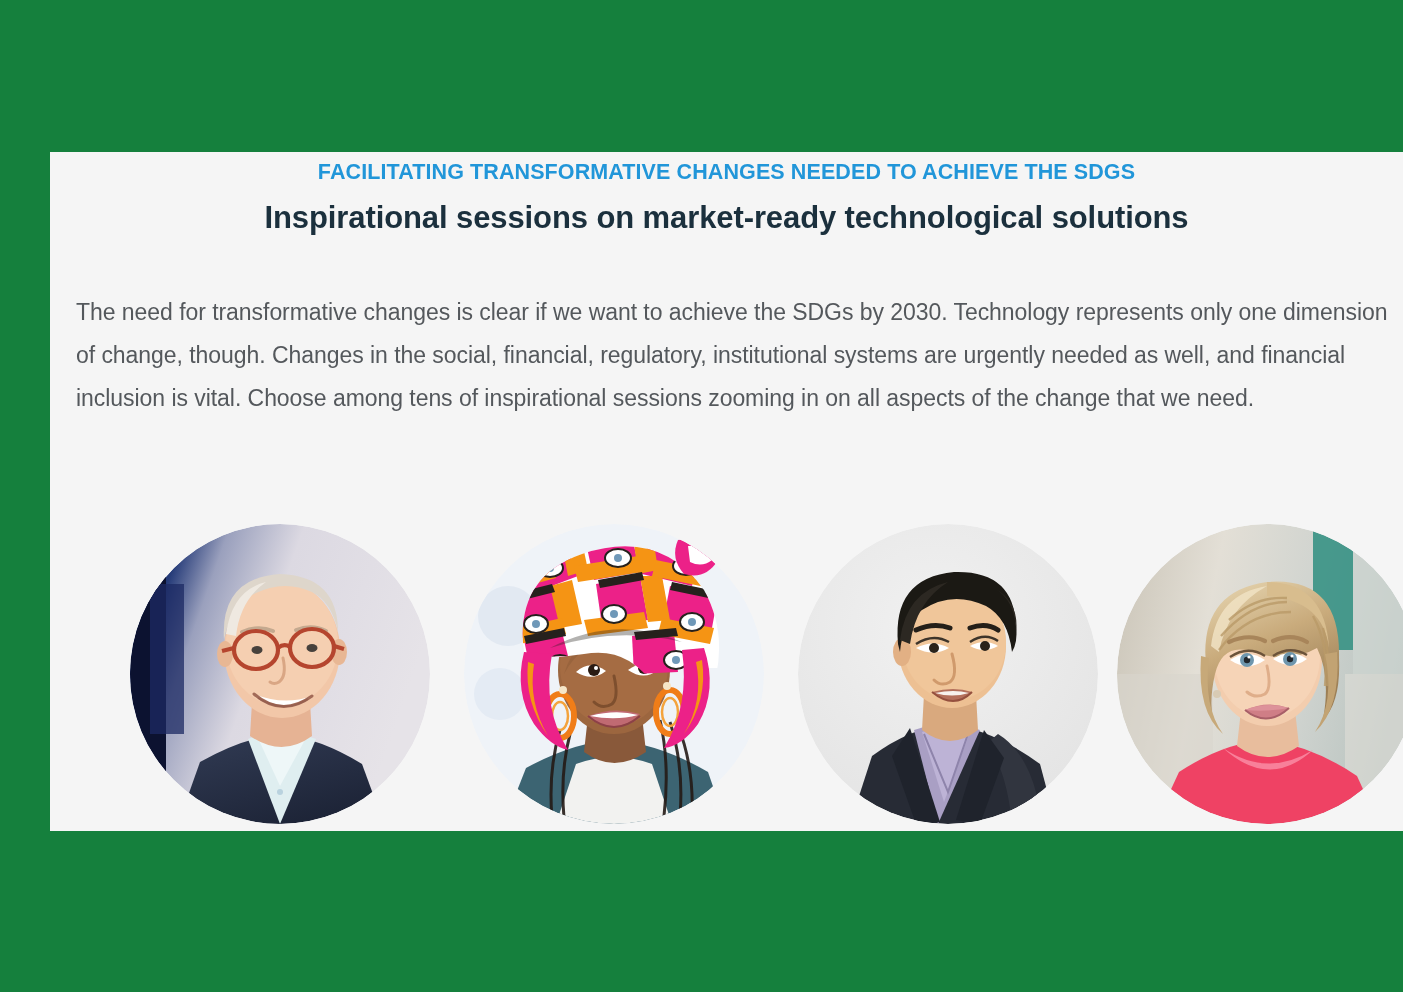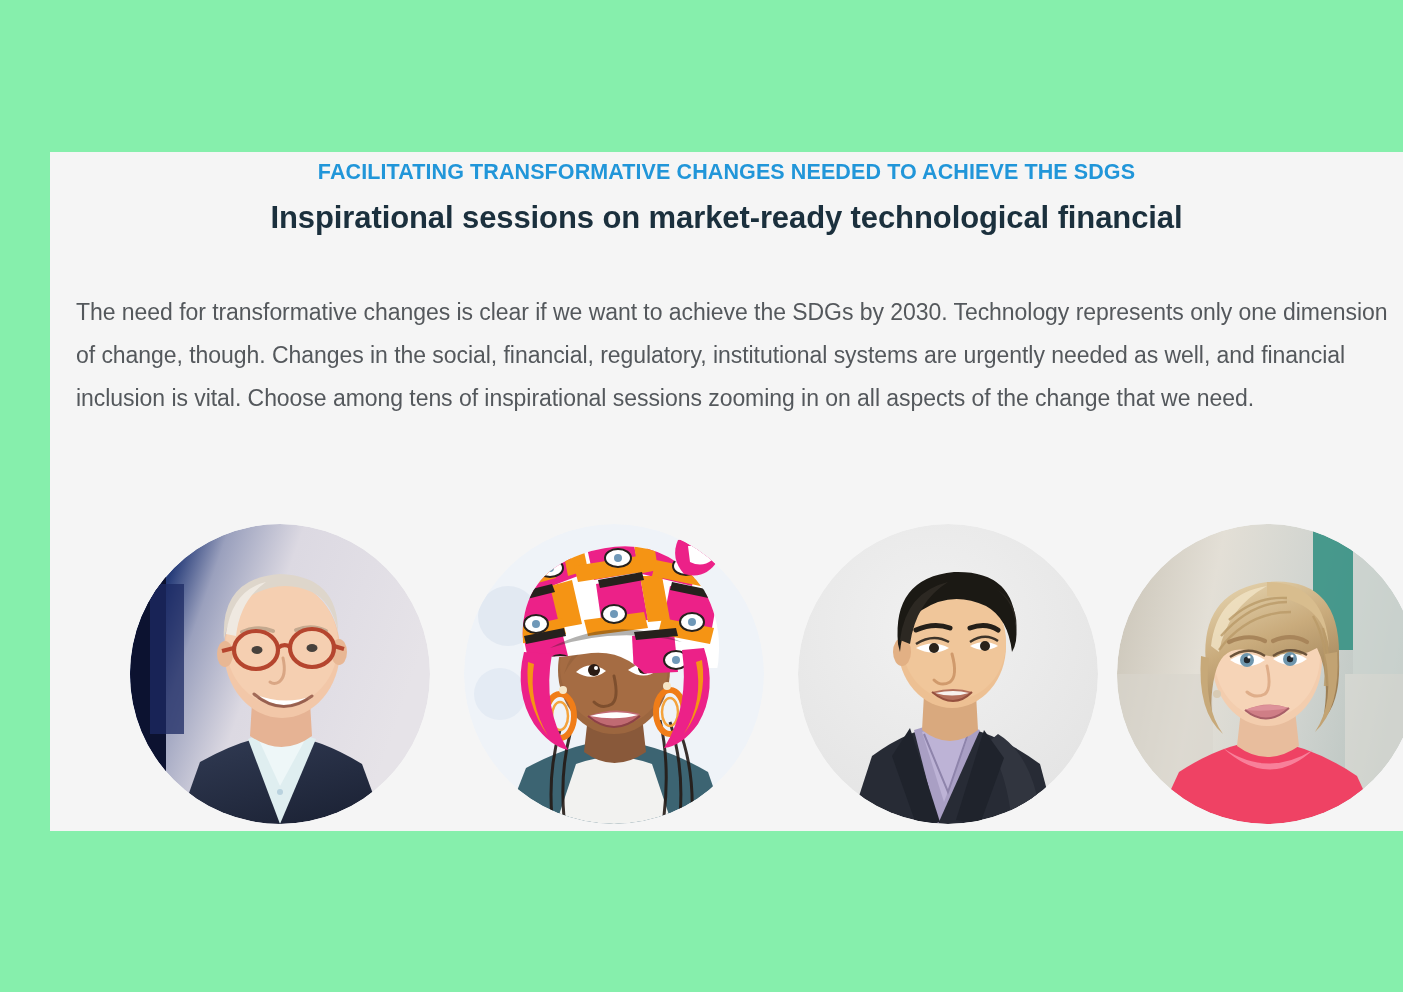--- a/index.html
+++ b/index.html
@@ -13,21 +13,21 @@
     height: 992px;
     overflow: hidden;
     font-family: "Liberation Sans", sans-serif;
     -webkit-font-smoothing: antialiased;
   }
 
   .page {
     position: relative;
     width: 1403px;
     height: 992px;
-    background: #86efac;
+    background: #15803d;
   }
 
   
   .panel {
     position: absolute;
     left: 50px;
     top: 152px;
     width: 1353px;
     height: 679px;
     background: #f5f5f5;
@@ -95,21 +95,21 @@
   .portrait svg { display: block; width: 300px; height: 300px; }
 </style>
 </head>
 <body>
 
 <div class="page">
   <section class="panel">
 
     <h2 class="eyebrow">FACILITATING TRANSFORMATIVE CHANGES NEEDED TO ACHIEVE THE SDGS</h2>
 
-    <h1 class="headline">Inspirational sessions on market-ready technological financial</h1>
+    <h1 class="headline">Inspirational sessions on market-ready technological solutions</h1>
 
     <p class="intro">The need for transformative changes is clear if we want to achieve the SDGs by 2030. Technology represents only one dimension of change, though. Changes in the social, financial, regulatory, institutional systems are urgently needed as well, and financial inclusion is vital. Choose among tens of inspirational sessions zooming in on all aspects of the change that we need.</p>
 
     <div class="portrait-row">
 
       <figure class="portrait">
         <svg viewBox="0 0 300 300">
           <defs>
             <linearGradient id="p1bg" x1="0" y1="0" x2="1" y2="0.35">
               <stop offset="0" stop-color="#131a3a"></stop>

